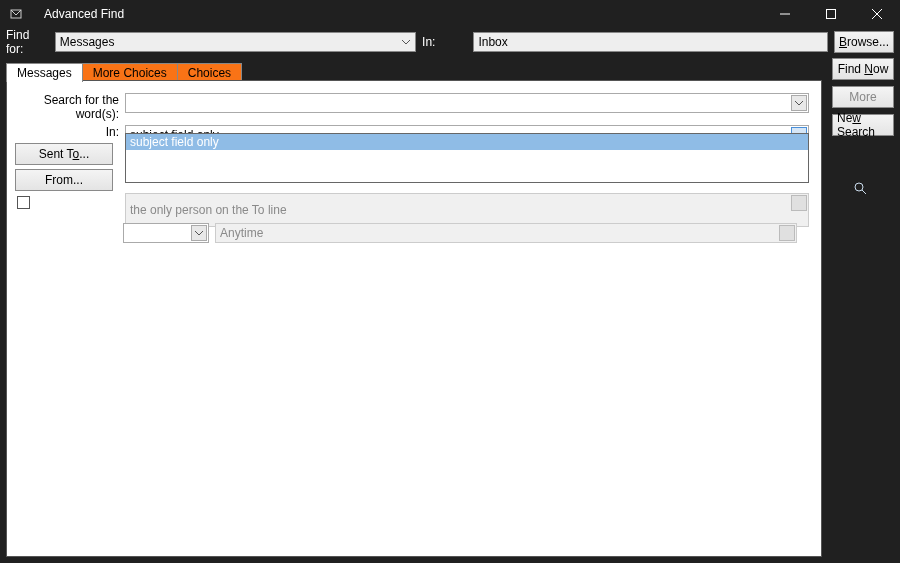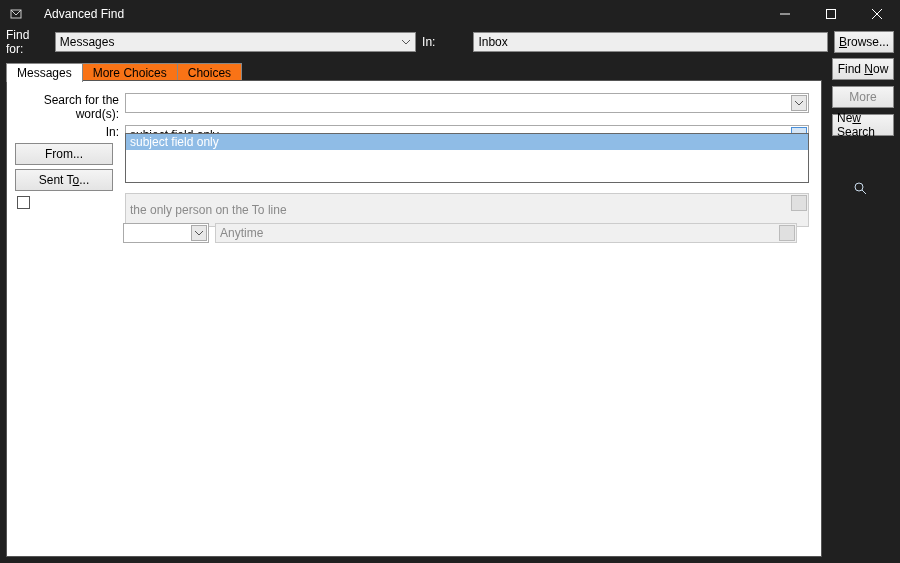--- a/index.html
+++ b/index.html
@@ -357,24 +357,24 @@
       </div>
     </div>
 
     <div class="dropdown-list">
       <div class="opt sel">subject field only</div>
       <div class="opt">subject field and message body</div>
       <div class="opt">frequently-used text fields</div>
     </div>
 
     <div class="left-btns">
-      <div class="small-btn">From...</div>
       <div class="small-btn">
         <span>Sent T<span class="underline-char">o</span>...</span>
       </div>
+      <div class="small-btn">From...</div>
     </div>
 
     <div class="where-row">
       <div class="chk"></div>
       <span><span class="underline-char">W</span><span>here I am:</span></span>
     </div>
     <div class="where-field">
       <span>the only person on the To line</span>
       <span class="caret2"></span>
     </div>

